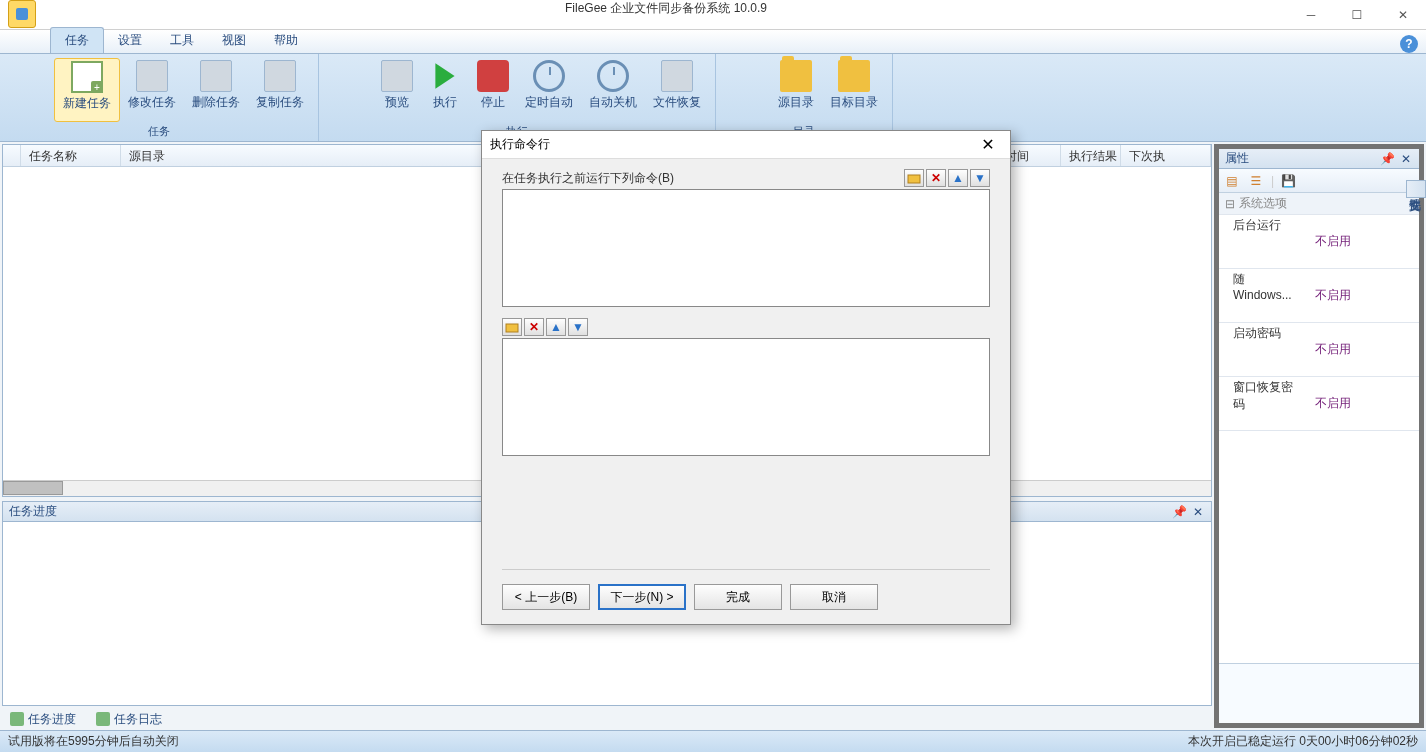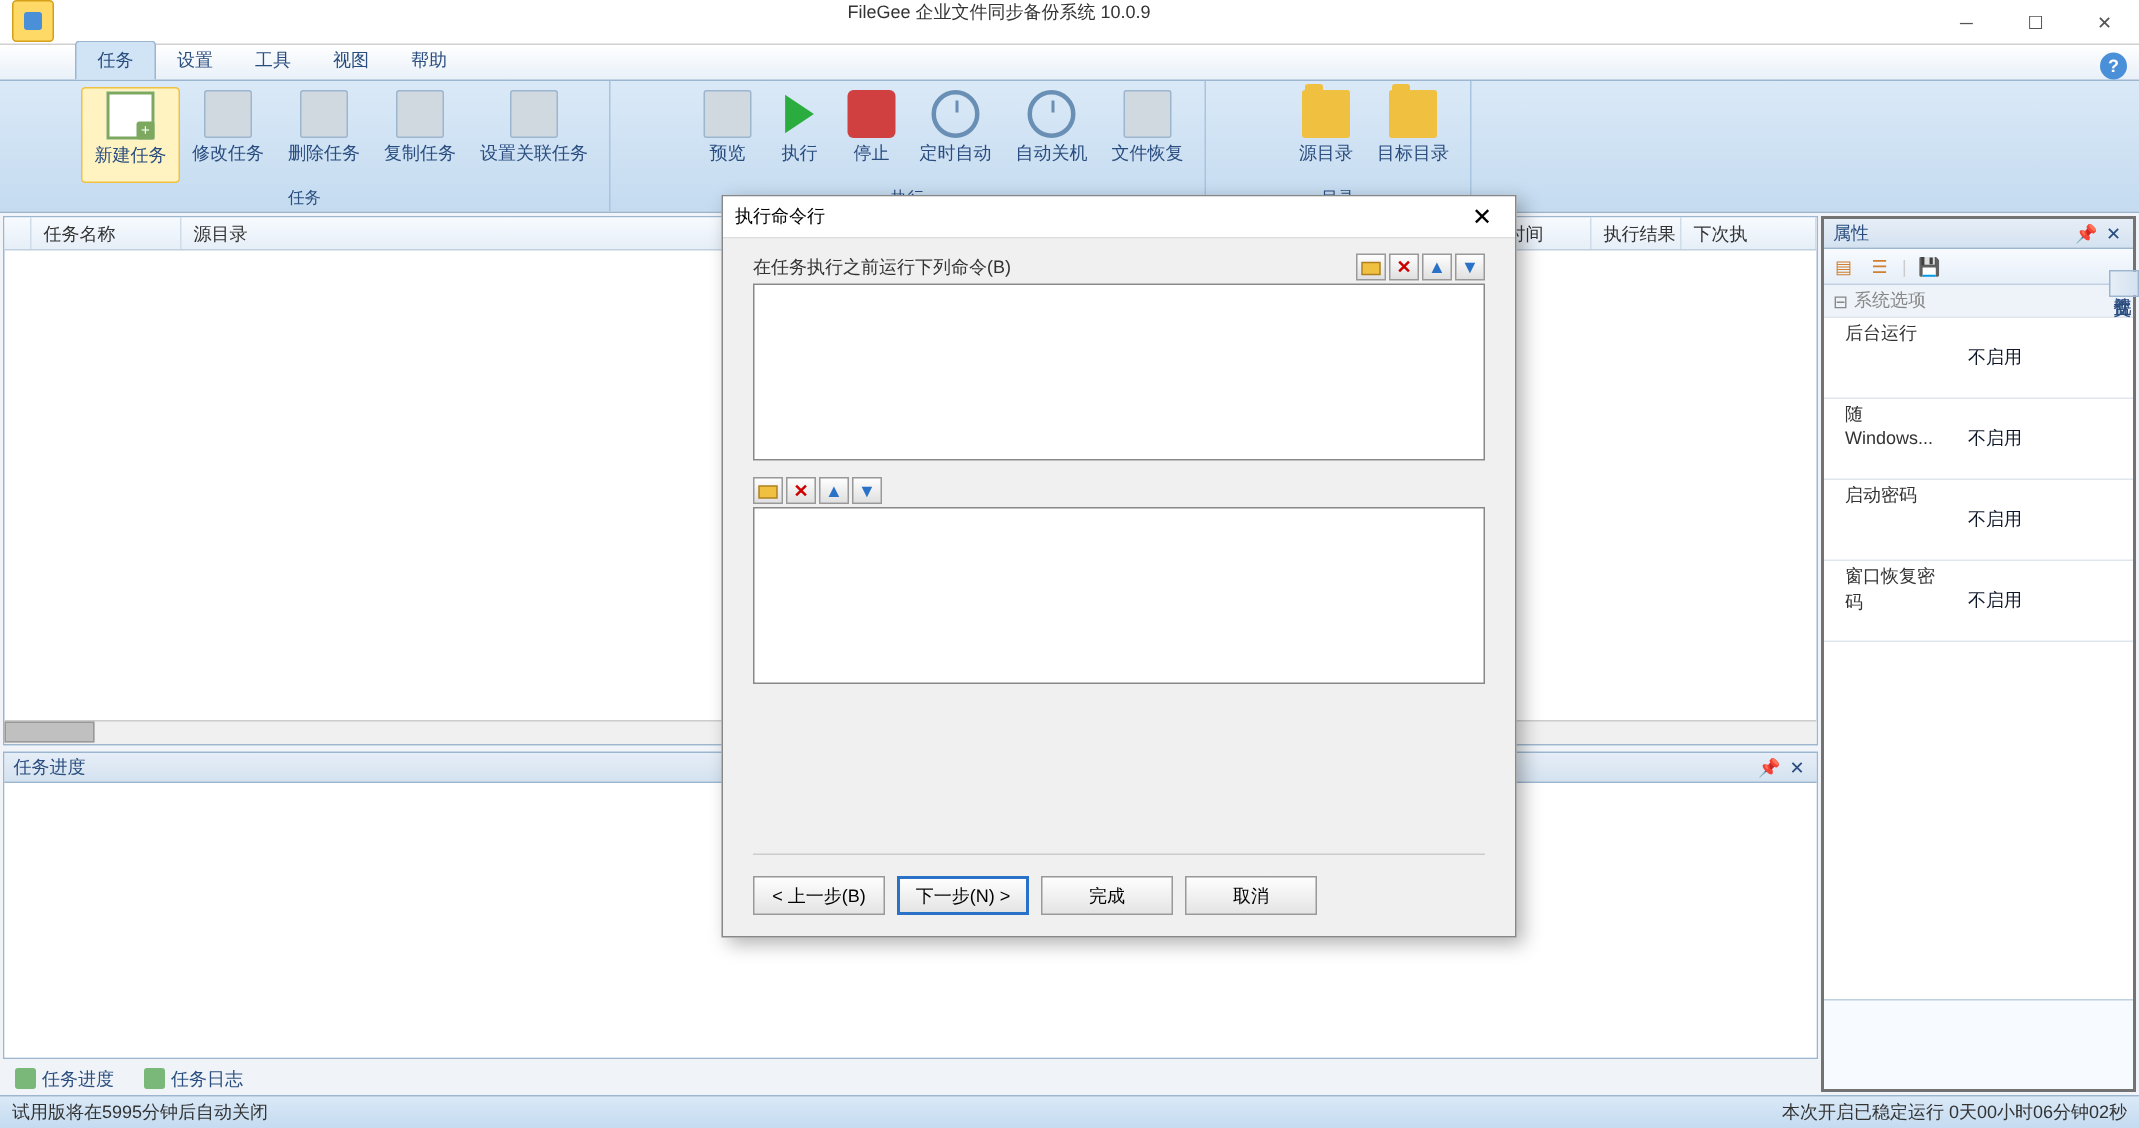--- a/index.html
+++ b/index.html
@@ -39,29 +39,29 @@
 .progress-panel { height: 205px; margin: 2px; border: 1px solid #9db6d0; display: flex; flex-direction: column; }
 .panel-title { height: 20px; background: linear-gradient(#e6eef7,#d4e2f0); border-bottom: 1px solid #9db6d0; display: flex; align-items: center; padding: 0 6px; color: #2a4d7f; }
 .panel-title .pins { margin-left: auto; display: flex; gap: 4px; }
 .panel-title .pin { width: 14px; height: 14px; display: flex; align-items: center; justify-content: center; color: #2a4d7f; cursor: pointer; }
 .progress-body { flex: 1; background: #fff; display: flex; align-items: center; justify-content: center; color: #999; }
 
 .bottom-tabs { height: 22px; display: flex; align-items: center; gap: 8px; padding: 0 4px; }
 .bottom-tabs .btab { display: flex; align-items: center; gap: 4px; padding: 2px 6px; cursor: pointer; color: #2a4d7f; }
 .bottom-tabs .btab .bico { width: 14px; height: 14px; }
 
-.right-col { width: 210px; display: flex; flex-direction: column; margin: 2px 2px 2px 0; border: 2px solid #737373; }
+.right-col { width: 210px; display: flex; flex-direction: column; margin: 2px 2px 2px 0; border: 5px solid #737373; }
 .right-col .panel-title { background: linear-gradient(#e6eef7,#d4e2f0); }
 .prop-toolbar { height: 24px; background: linear-gradient(#f7fbff,#e6eef7); border-bottom: 1px solid #c0d0e0; display: flex; align-items: center; padding: 0 4px; gap: 6px; }
 .prop-toolbar .tbtn { width: 18px; height: 18px; display: flex; align-items: center; justify-content: center; cursor: pointer; }
 .prop-body { flex: 1; background: #fff; }
 .prop-cat { background: #eef3f9; padding: 2px 6px; color: #888; border-bottom: 1px solid #e0e6ee; display: flex; align-items: center; gap: 4px; }
 .prop-row { display: flex; border-bottom: 1px solid #e0e6ee; }
 .prop-row .k { width: 90px; padding: 2px 6px 2px 14px; color: #333; }
-.prop-row .v { flex: 1; padding: 18px 6px; color: #0f172a; }
+.prop-row .v { flex: 1; padding: 18px 6px; color: #701a75; }
 .prop-desc { height: 60px; border-top: 1px solid #c0d0e0; background: #f7fbff; }
 
 .side-tab { position: absolute; right: 0; top: 180px; width: 20px; background: linear-gradient(90deg,#e6eef7,#d4e2f0); border: 1px solid #9db6d0; writing-mode: vertical-rl; padding: 8px 2px; color: #2a4d7f; cursor: pointer; }
 
 
 .statusbar { position: absolute; bottom: 0; left: 0; right: 0; height: 22px; background: linear-gradient(#dae9f7,#c4dbf0); border-top: 1px solid #9db6d0; display: flex; align-items: center; padding: 0 8px; color: #333; }
 .statusbar .sright { margin-left: auto; }
 
 
 .dialog-overlay { position: absolute; top: 130px; left: 443px; width: 530px; height: 495px; background: #f0f0f0; border: 1px solid #888; box-shadow: 4px 4px 12px rgba(0,0,0,0.3); display: flex; flex-direction: column; margin-left: 38px; }
@@ -134,24 +134,20 @@
           <div class="lbl">修改任务</div>
         </div>
       <div class="ribbon-btn">
           <div class="ico ico-gen"></div>
           <div class="lbl">删除任务</div>
         </div>
       <div class="ribbon-btn">
           <div class="ico ico-gen"></div>
           <div class="lbl">复制任务</div>
         </div>
-      <div class="ribbon-btn">
-          <div class="ico ico-gen"></div>
-          <div class="lbl">设置关联任务</div>
-        </div>
     </div>
     <div class="ribbon-group-title">任务</div>
   </div>
   <div class="ribbon-group">
     <div class="ribbon-items">
       <div class="ribbon-btn">
           <div class="ico ico-gen"></div>
           <div class="lbl">预览</div>
         </div>
       <div class="ribbon-btn">

